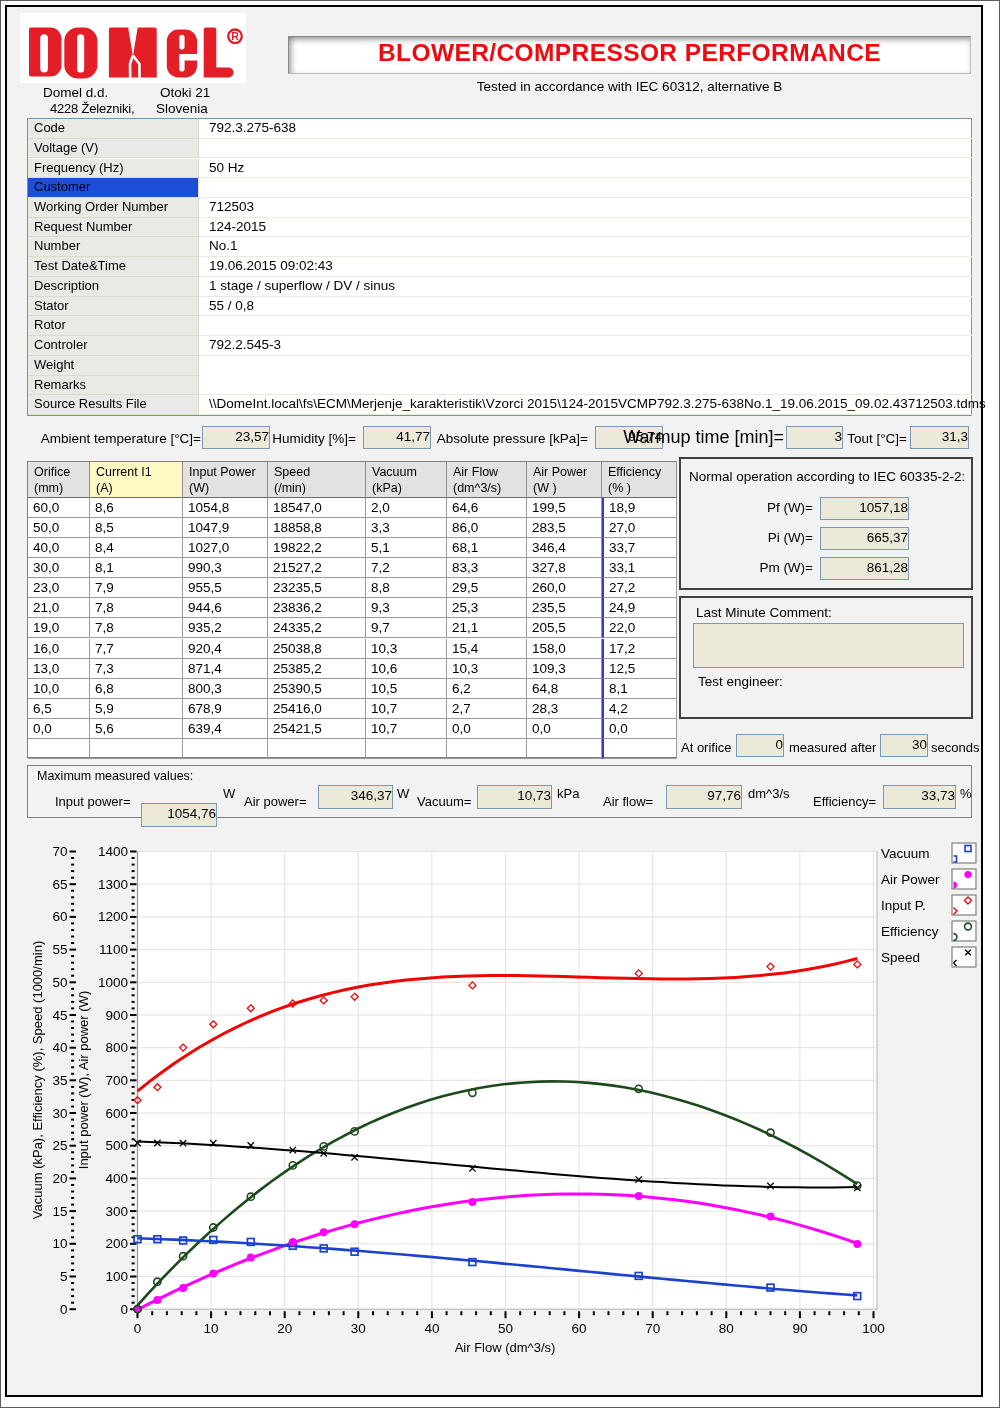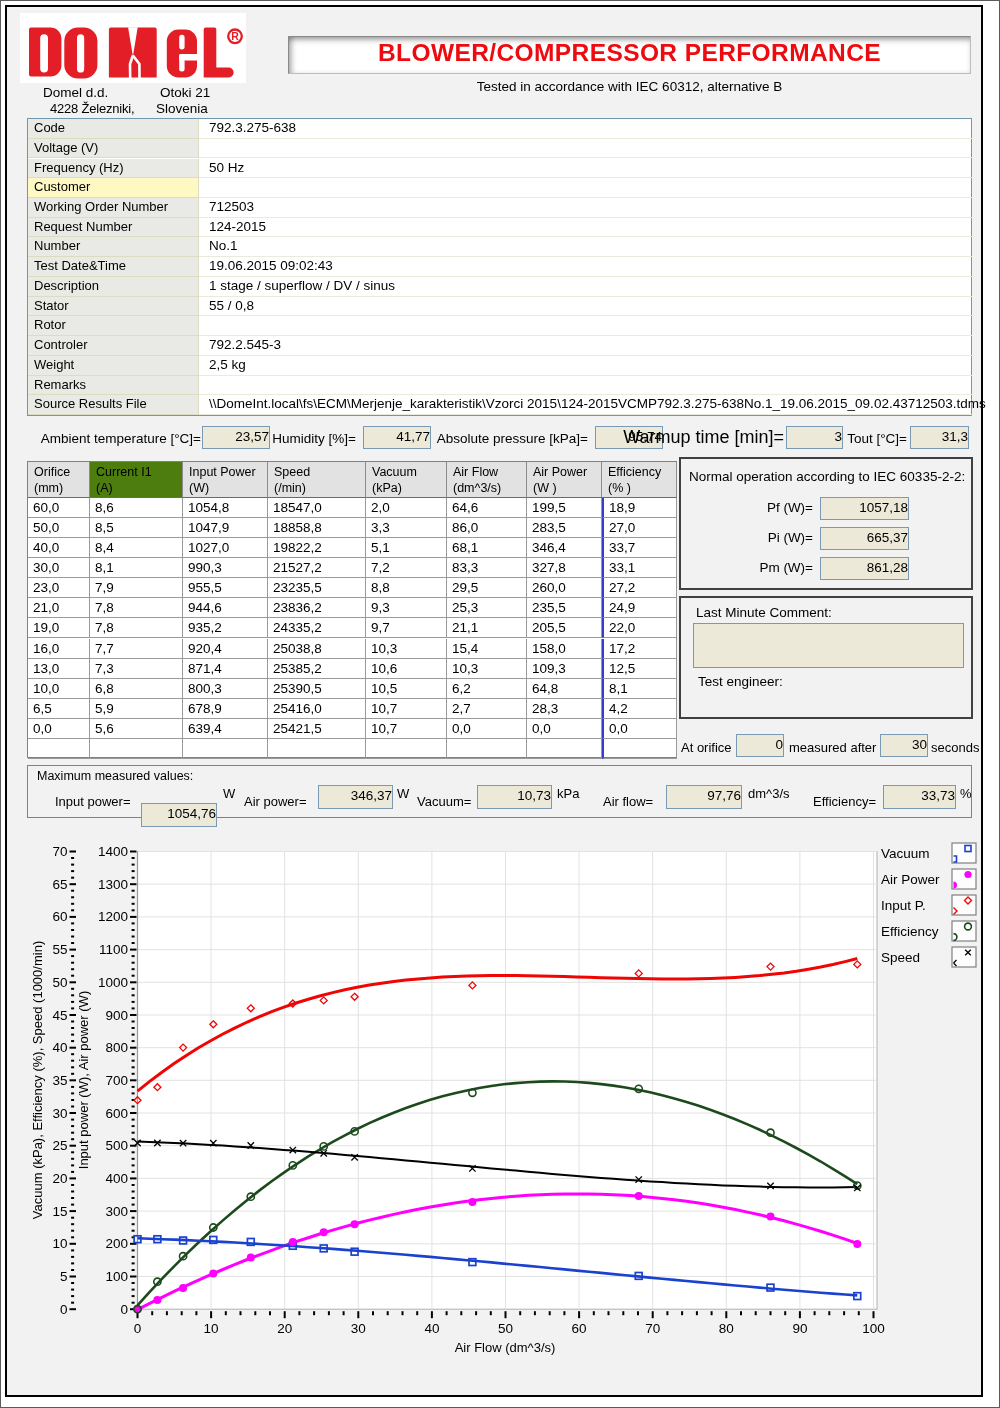--- a/index.html
+++ b/index.html
@@ -44,58 +44,57 @@
 <div class="abs" style="left:288px;top:36px;width:683px;height:38px;background:#fff;border:1px solid #bdbdbd;border-top:1px solid #8a8a8a;border-left:1px solid #8a8a8a;box-shadow:inset 0 5px 6px -3px rgba(60,60,60,.55), inset 5px 0 6px -3px rgba(60,60,60,.45)"></div>
 <div class="abs" style="left:288px;top:38.5px;width:683px;text-align:center;font-size:24.5px;font-weight:bold;color:#ee0b10;letter-spacing:.4px">BLOWER/COMPRESSOR PERFORMANCE</div>
 <div class="abs" style="left:288px;top:79px;width:683px;text-align:center;font-size:13.5px">Tested in accordance with IEC 60312, alternative B</div>
 <div class="abs" style="left:27px;top:118px;width:945px;height:298px;background:#fff;border:1px solid #7296ac">
 <div class="abs" style="left:0;top:0.0px;width:171px;height:19.73px;background:#e9e9e6;border-bottom:1px solid #dedbc3;border-right:1px solid #dedbc3;padding:1px 0 0 6px;font-size:13px;white-space:nowrap">Code</div>
 <div class="abs" style="left:171px;top:0.0px;width:773px;height:19.73px;border-bottom:1px solid #eceadb;padding:1px 0 0 10px;font-size:13.5px;white-space:nowrap;z-index:2">792.3.275-638</div>
 <div class="abs" style="left:0;top:19.7px;width:171px;height:19.73px;background:#e9e9e6;border-bottom:1px solid #dedbc3;border-right:1px solid #dedbc3;padding:1px 0 0 6px;font-size:13px;white-space:nowrap">Voltage (V)</div>
 <div class="abs" style="left:171px;top:19.7px;width:773px;height:19.73px;border-bottom:1px solid #eceadb;padding:1px 0 0 10px;font-size:13.5px;white-space:nowrap;z-index:2"></div>
 <div class="abs" style="left:0;top:39.5px;width:171px;height:19.73px;background:#e9e9e6;border-bottom:1px solid #dedbc3;border-right:1px solid #dedbc3;padding:1px 0 0 6px;font-size:13px;white-space:nowrap">Frequency (Hz)</div>
 <div class="abs" style="left:171px;top:39.5px;width:773px;height:19.73px;border-bottom:1px solid #eceadb;padding:1px 0 0 10px;font-size:13.5px;white-space:nowrap;z-index:2">50 Hz</div>
-<div class="abs" style="left:0;top:59.2px;width:171px;height:19.73px;background:#fef9c3;border-bottom:1px solid #dedbc3;border-right:1px solid #dedbc3;padding:1px 0 0 6px;font-size:13px;white-space:nowrap">Customer</div>
+<div class="abs" style="left:0;top:59.2px;width:171px;height:19.73px;background:#1d4ed8;border-bottom:1px solid #dedbc3;border-right:1px solid #dedbc3;padding:1px 0 0 6px;font-size:13px;white-space:nowrap">Customer</div>
 <div class="abs" style="left:171px;top:59.2px;width:773px;height:19.73px;border-bottom:1px solid #eceadb;padding:1px 0 0 10px;font-size:13.5px;white-space:nowrap;z-index:2"></div>
 <div class="abs" style="left:0;top:78.9px;width:171px;height:19.73px;background:#e9e9e6;border-bottom:1px solid #dedbc3;border-right:1px solid #dedbc3;padding:1px 0 0 6px;font-size:13px;white-space:nowrap">Working Order Number</div>
 <div class="abs" style="left:171px;top:78.9px;width:773px;height:19.73px;border-bottom:1px solid #eceadb;padding:1px 0 0 10px;font-size:13.5px;white-space:nowrap;z-index:2">712503</div>
 <div class="abs" style="left:0;top:98.7px;width:171px;height:19.73px;background:#e9e9e6;border-bottom:1px solid #dedbc3;border-right:1px solid #dedbc3;padding:1px 0 0 6px;font-size:13px;white-space:nowrap">Request Number</div>
 <div class="abs" style="left:171px;top:98.7px;width:773px;height:19.73px;border-bottom:1px solid #eceadb;padding:1px 0 0 10px;font-size:13.5px;white-space:nowrap;z-index:2">124-2015</div>
 <div class="abs" style="left:0;top:118.4px;width:171px;height:19.73px;background:#e9e9e6;border-bottom:1px solid #dedbc3;border-right:1px solid #dedbc3;padding:1px 0 0 6px;font-size:13px;white-space:nowrap">Number</div>
 <div class="abs" style="left:171px;top:118.4px;width:773px;height:19.73px;border-bottom:1px solid #eceadb;padding:1px 0 0 10px;font-size:13.5px;white-space:nowrap;z-index:2">No.1</div>
 <div class="abs" style="left:0;top:138.1px;width:171px;height:19.73px;background:#e9e9e6;border-bottom:1px solid #dedbc3;border-right:1px solid #dedbc3;padding:1px 0 0 6px;font-size:13px;white-space:nowrap">Test Date&amp;Time</div>
 <div class="abs" style="left:171px;top:138.1px;width:773px;height:19.73px;border-bottom:1px solid #eceadb;padding:1px 0 0 10px;font-size:13.5px;white-space:nowrap;z-index:2">19.06.2015 09:02:43</div>
 <div class="abs" style="left:0;top:157.8px;width:171px;height:19.73px;background:#e9e9e6;border-bottom:1px solid #dedbc3;border-right:1px solid #dedbc3;padding:1px 0 0 6px;font-size:13px;white-space:nowrap">Description</div>
 <div class="abs" style="left:171px;top:157.8px;width:773px;height:19.73px;border-bottom:1px solid #eceadb;padding:1px 0 0 10px;font-size:13.5px;white-space:nowrap;z-index:2">1 stage / superflow / DV / sinus</div>
 <div class="abs" style="left:0;top:177.6px;width:171px;height:19.73px;background:#e9e9e6;border-bottom:1px solid #dedbc3;border-right:1px solid #dedbc3;padding:1px 0 0 6px;font-size:13px;white-space:nowrap">Stator</div>
 <div class="abs" style="left:171px;top:177.6px;width:773px;height:19.73px;border-bottom:1px solid #eceadb;padding:1px 0 0 10px;font-size:13.5px;white-space:nowrap;z-index:2">55 / 0,8</div>
 <div class="abs" style="left:0;top:197.3px;width:171px;height:19.73px;background:#e9e9e6;border-bottom:1px solid #dedbc3;border-right:1px solid #dedbc3;padding:1px 0 0 6px;font-size:13px;white-space:nowrap">Rotor</div>
 <div class="abs" style="left:171px;top:197.3px;width:773px;height:19.73px;border-bottom:1px solid #eceadb;padding:1px 0 0 10px;font-size:13.5px;white-space:nowrap;z-index:2"></div>
 <div class="abs" style="left:0;top:217.0px;width:171px;height:19.73px;background:#e9e9e6;border-bottom:1px solid #dedbc3;border-right:1px solid #dedbc3;padding:1px 0 0 6px;font-size:13px;white-space:nowrap">Controler</div>
 <div class="abs" style="left:171px;top:217.0px;width:773px;height:19.73px;border-bottom:1px solid #eceadb;padding:1px 0 0 10px;font-size:13.5px;white-space:nowrap;z-index:2">792.2.545-3</div>
 <div class="abs" style="left:0;top:236.8px;width:171px;height:19.73px;background:#e9e9e6;border-bottom:1px solid #dedbc3;border-right:1px solid #dedbc3;padding:1px 0 0 6px;font-size:13px;white-space:nowrap">Weight</div>
-<div class="abs" style="left:171px;top:236.8px;width:773px;height:19.73px;border-bottom:1px solid #eceadb;padding:1px 0 0 10px;font-size:13.5px;white-space:nowrap;z-index:2">2,5 kg</div>
 <div class="abs" style="left:0;top:256.5px;width:171px;height:19.73px;background:#e9e9e6;border-bottom:1px solid #dedbc3;border-right:1px solid #dedbc3;padding:1px 0 0 6px;font-size:13px;white-space:nowrap">Remarks</div>
 <div class="abs" style="left:171px;top:256.5px;width:773px;height:19.73px;border-bottom:1px solid #eceadb;padding:1px 0 0 10px;font-size:13.5px;white-space:nowrap;z-index:2"></div>
 <div class="abs" style="left:0;top:276.2px;width:171px;height:19.73px;background:#e9e9e6;border-bottom:1px solid #dedbc3;border-right:1px solid #dedbc3;padding:1px 0 0 6px;font-size:13px;white-space:nowrap">Source Results File</div>
 <div class="abs" style="left:171px;top:276.2px;width:773px;height:19.73px;border-bottom:1px solid #eceadb;padding:1px 0 0 10px;font-size:13.5px;white-space:nowrap;z-index:2">\\DomeInt.local\fs\ECM\Merjenje_karakteristik\Vzorci 2015\124-2015VCMP792.3.275-638No.1_19.06.2015_09.02.43712503.tdms</div>
 </div>
 <div class="lbl" style="right:799px;top:431px;font-size:13.5px">Ambient temperature [°C]=</div>
 <div class="inp" style="left:202px;top:426px;width:68px;height:23px">23,57</div>
 <div class="lbl" style="right:644px;top:431px;font-size:13.5px">Humidity [%]=</div>
 <div class="inp" style="left:363px;top:426px;width:68px;height:23px">41,77</div>
 <div class="lbl" style="right:412px;top:431px;font-size:13.5px">Absolute pressure [kPa]=</div>
 <div class="inp" style="left:595px;top:426px;width:68px;height:23px">95,74</div>
 <div class="lbl" style="right:216px;top:427px;font-size:18px">Warmup time [min]=</div>
 <div class="inp" style="left:786px;top:426px;width:57px;height:23px">3</div>
 <div class="lbl" style="right:93px;top:431px;font-size:13.5px">Tout [°C]=</div>
 <div class="inp" style="left:910px;top:426px;width:59px;height:23px">31,3</div>
 <div class="abs" style="left:27px;top:461px;width:650px;height:297px;background:#fff;border:1px solid #808080">
 <div class="abs" style="left:0px;top:0;width:62px;height:36px;background:#e2e2e2;border-right:1px solid #8c8c8c;border-bottom:1px solid #6a6a6a;font-size:12.5px;line-height:16px;padding:2px 0 0 6px">Orifice<br>(mm)</div>
-<div class="abs" style="left:62px;top:0;width:93px;height:36px;background:#4d7c0f;border-right:1px solid #8c8c8c;border-bottom:1px solid #6a6a6a;font-size:12.5px;line-height:16px;padding:2px 0 0 6px">Current I1<br>(A)</div>
+<div class="abs" style="left:62px;top:0;width:93px;height:36px;background:#fef9c3;border-right:1px solid #8c8c8c;border-bottom:1px solid #6a6a6a;font-size:12.5px;line-height:16px;padding:2px 0 0 6px">Current I1<br>(A)</div>
 <div class="abs" style="left:155px;top:0;width:85px;height:36px;background:#e2e2e2;border-right:1px solid #8c8c8c;border-bottom:1px solid #6a6a6a;font-size:12.5px;line-height:16px;padding:2px 0 0 6px">Input Power<br>(W)</div>
 <div class="abs" style="left:240px;top:0;width:98px;height:36px;background:#e2e2e2;border-right:1px solid #8c8c8c;border-bottom:1px solid #6a6a6a;font-size:12.5px;line-height:16px;padding:2px 0 0 6px">Speed<br>(/min)</div>
 <div class="abs" style="left:338px;top:0;width:81px;height:36px;background:#e2e2e2;border-right:1px solid #8c8c8c;border-bottom:1px solid #6a6a6a;font-size:12.5px;line-height:16px;padding:2px 0 0 6px">Vacuum<br>(kPa)</div>
 <div class="abs" style="left:419px;top:0;width:80px;height:36px;background:#e2e2e2;border-right:1px solid #8c8c8c;border-bottom:1px solid #6a6a6a;font-size:12.5px;line-height:16px;padding:2px 0 0 6px">Air Flow<br>(dm^3/s)</div>
 <div class="abs" style="left:499px;top:0;width:75px;height:36px;background:#e2e2e2;border-right:1px solid #8c8c8c;border-bottom:1px solid #6a6a6a;font-size:12.5px;line-height:16px;padding:2px 0 0 6px">Air Power<br>(W )</div>
 <div class="abs" style="left:574px;top:0;width:75px;height:36px;background:#e2e2e2;border-right:1px solid #8c8c8c;border-bottom:1px solid #6a6a6a;font-size:12.5px;line-height:16px;padding:2px 0 0 6px">Efficiency<br>(% )</div>
 <div class="abs" style="left:0px;top:36.0px;width:62px;height:20.07px;border-right:1px solid #9a9a9a;border-bottom:1px solid #9a9a9a;font-size:13.5px;padding:2px 0 0 5px">60,0</div>
 <div class="abs" style="left:62px;top:36.0px;width:93px;height:20.07px;border-right:1px solid #9a9a9a;border-bottom:1px solid #9a9a9a;font-size:13.5px;padding:2px 0 0 5px">8,6</div>
 <div class="abs" style="left:155px;top:36.0px;width:85px;height:20.07px;border-right:1px solid #9a9a9a;border-bottom:1px solid #9a9a9a;font-size:13.5px;padding:2px 0 0 5px">1054,8</div>
 <div class="abs" style="left:240px;top:36.0px;width:98px;height:20.07px;border-right:1px solid #9a9a9a;border-bottom:1px solid #9a9a9a;font-size:13.5px;padding:2px 0 0 5px">18547,0</div>

